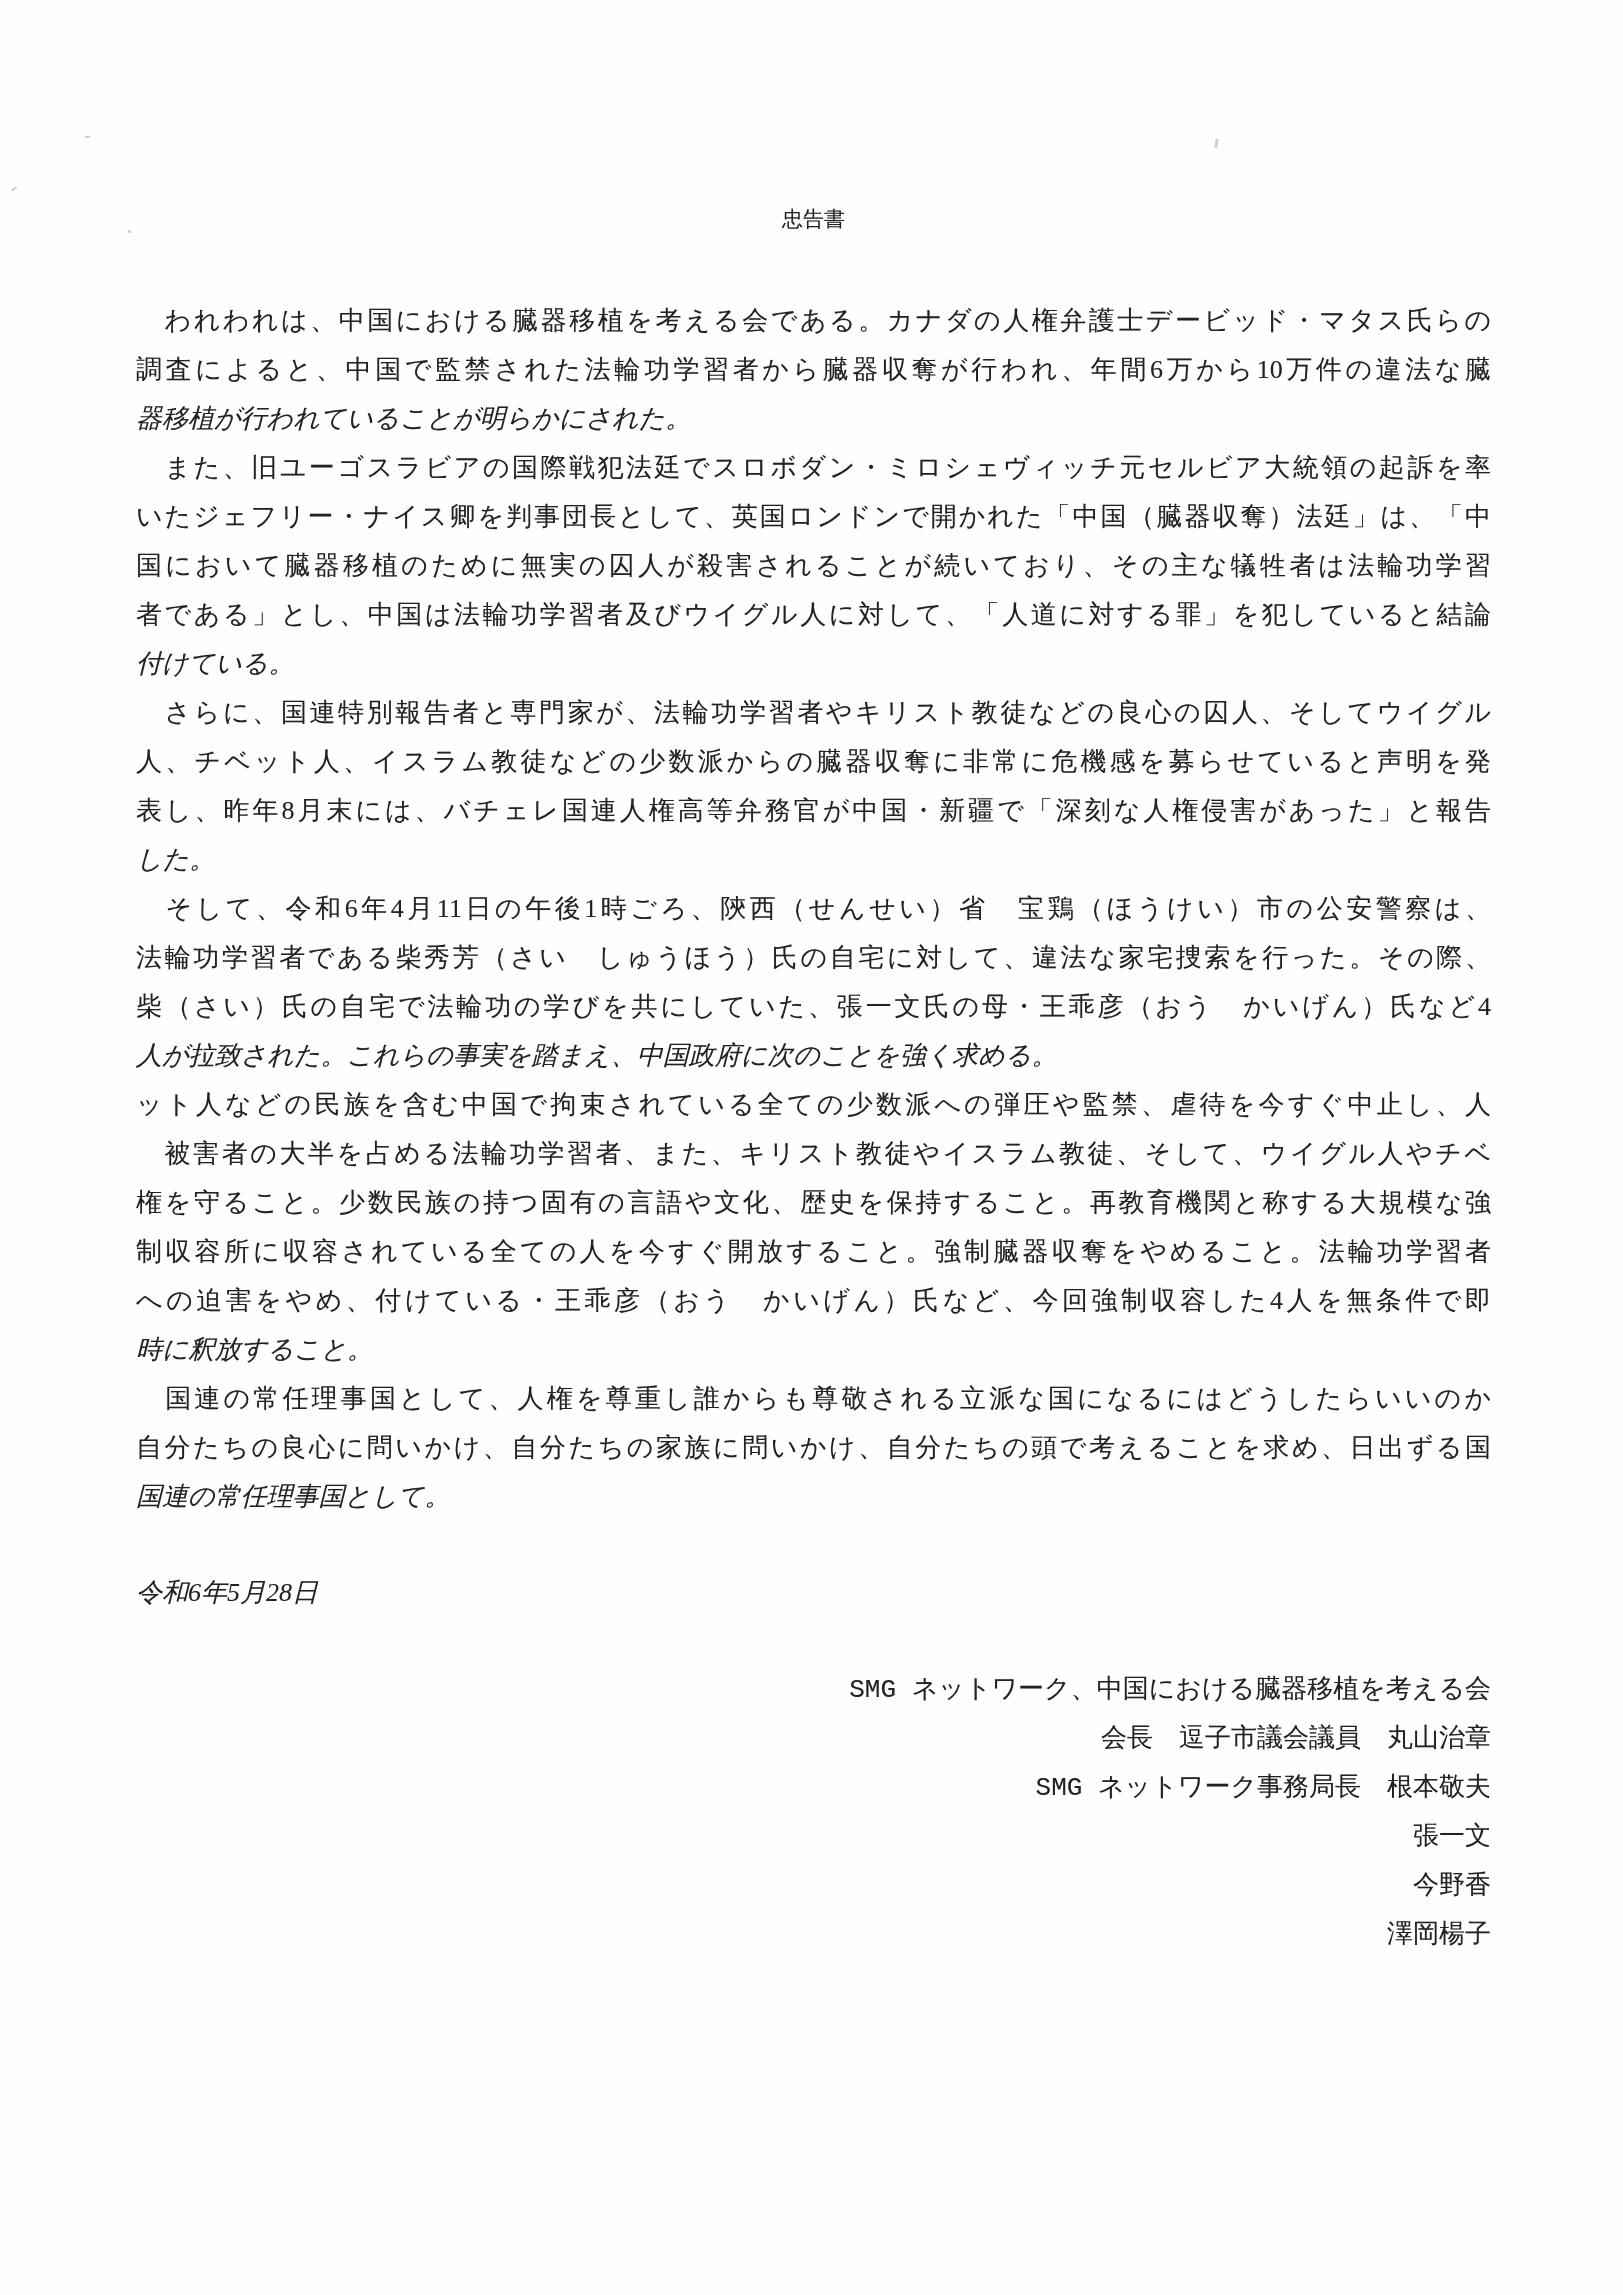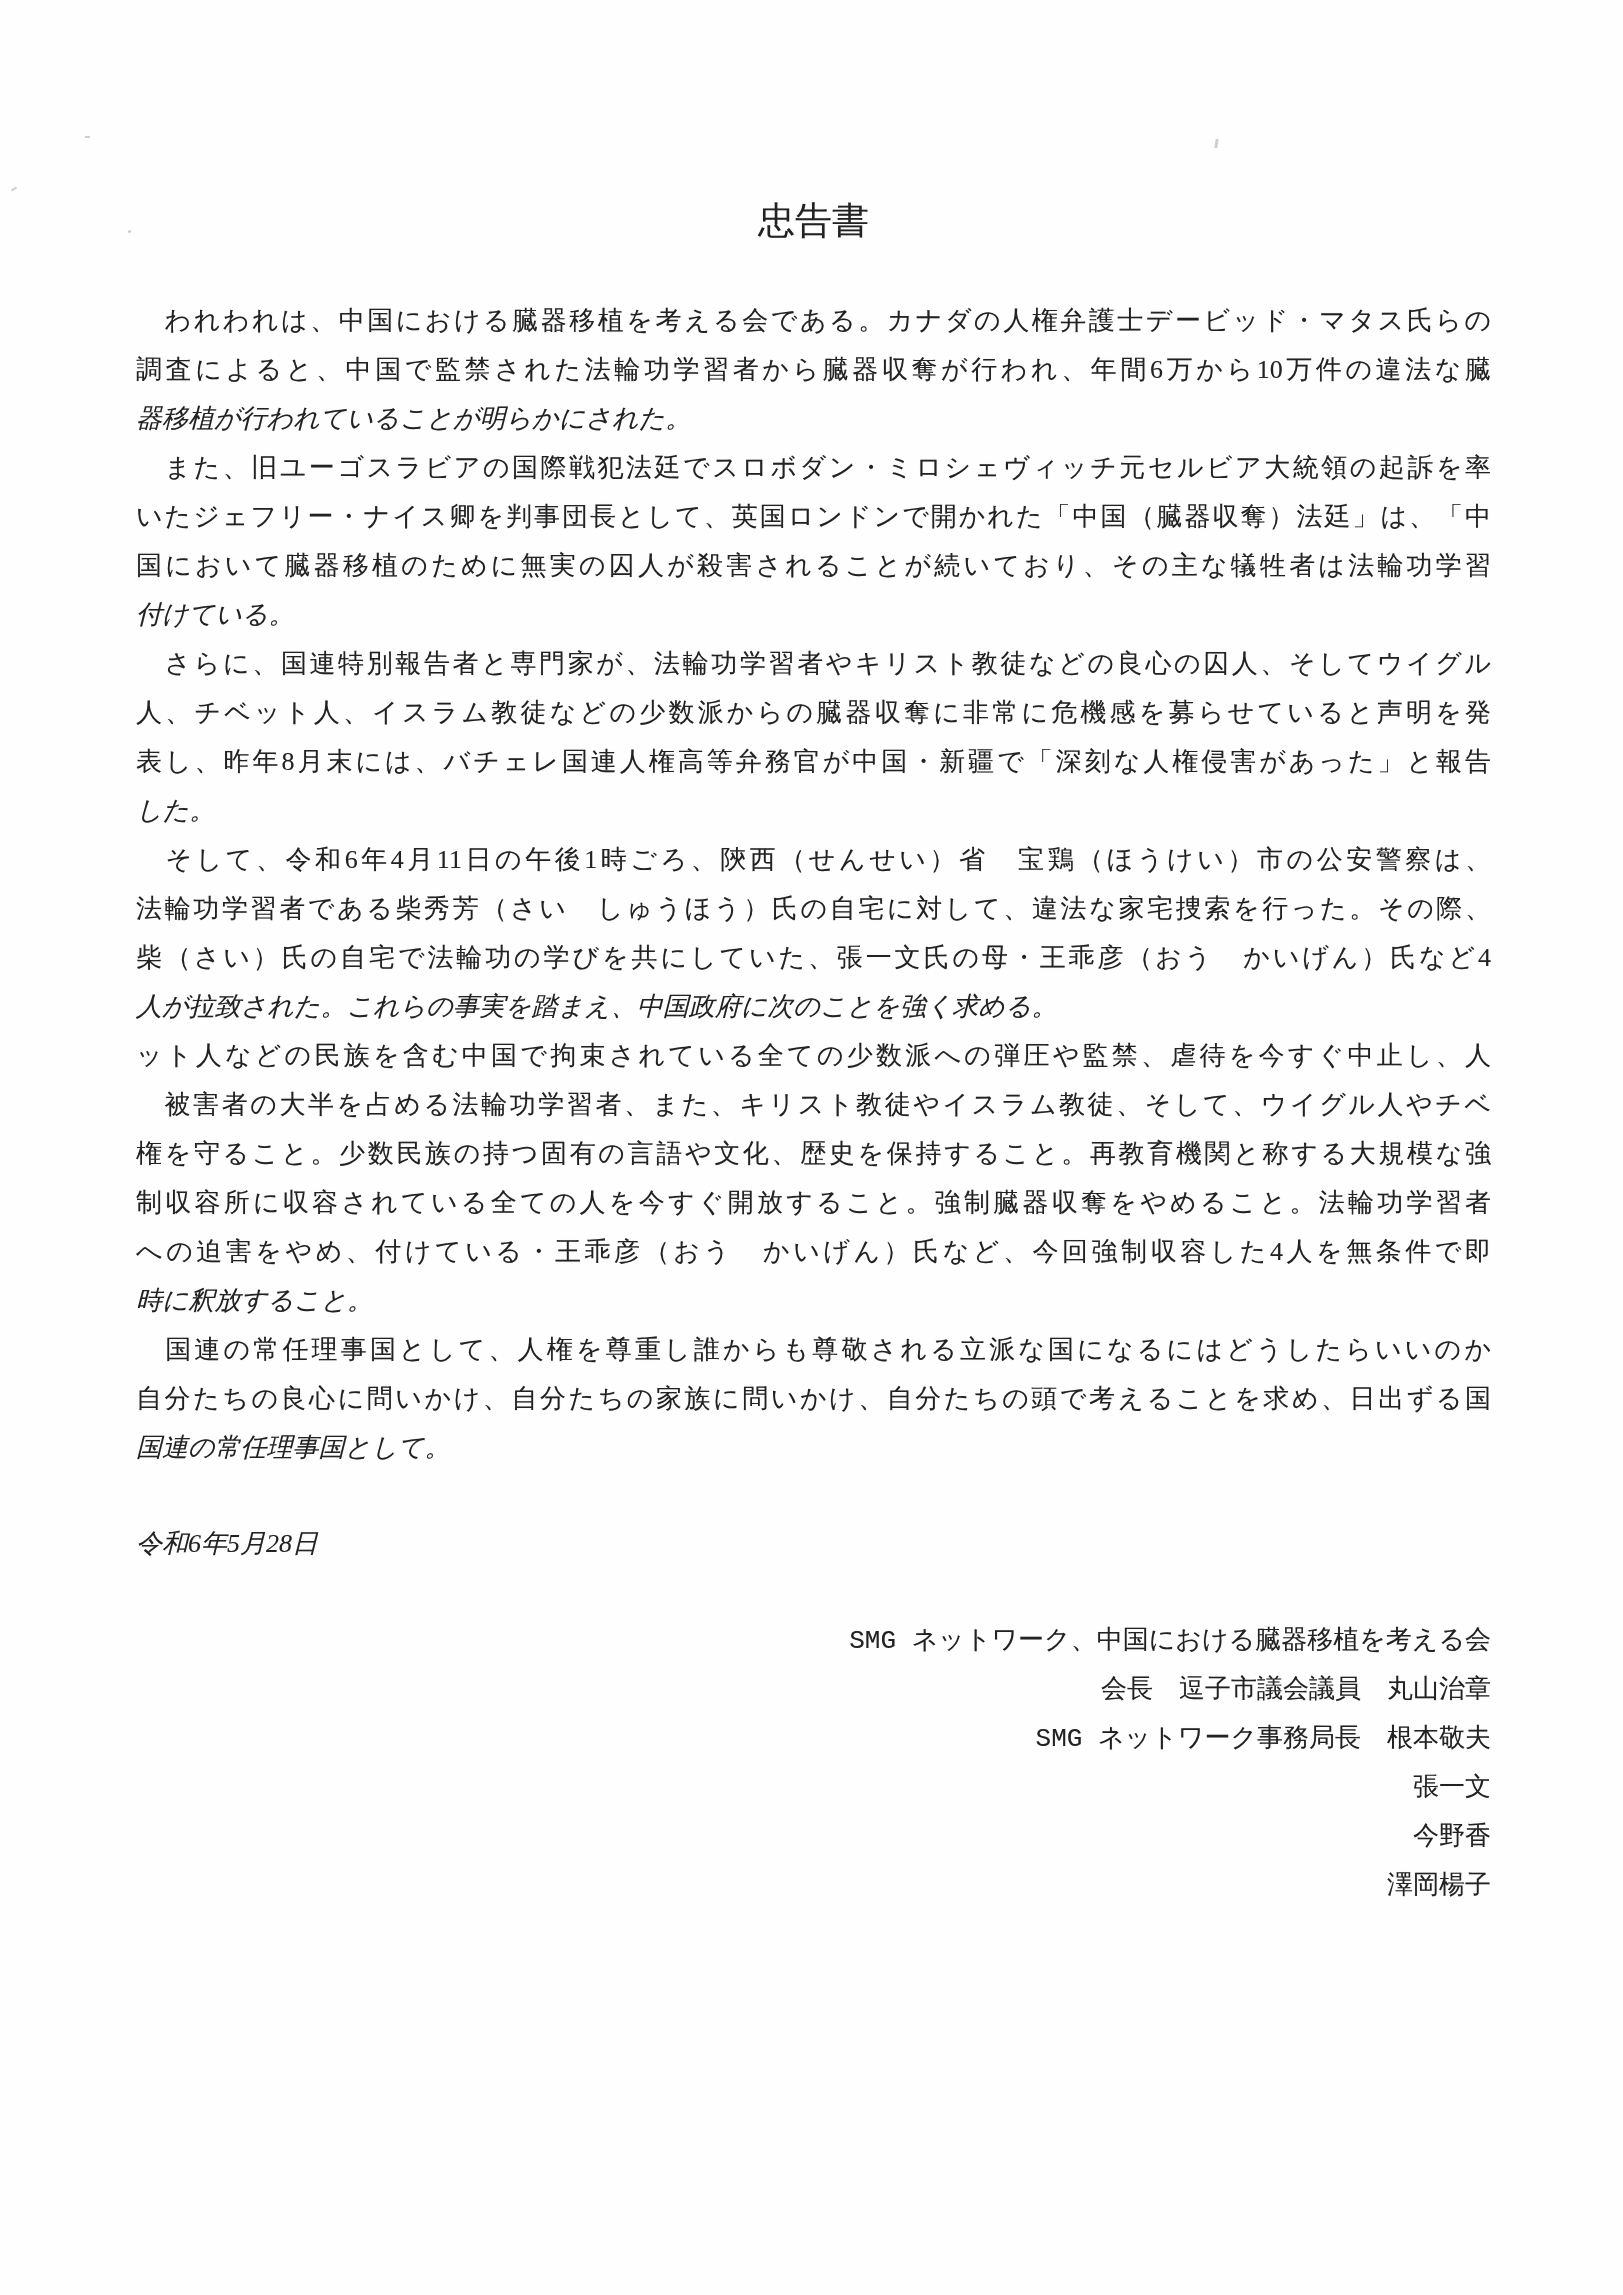--- a/index.html
+++ b/index.html
@@ -13,24 +13,25 @@
   .page {
     position: absolute;
     left: 136px;
     top: 196px;
     width: 1355px;
     font-family: "Liberation Serif", "DejaVu Serif", serif;
     color: #222;
     text-shadow: 0 0 0.7px rgba(40,40,40,0.25);
   }
   .doc-title {
-    font-size: 37px;
+    font-size: 21px;
     line-height: 49px;
     text-align: center;
     margin-bottom: 51px;
+    font-family: Liberation Mono, monospace;
   }
   .bline {
     font-size: 26px;
     line-height: 49px;
     white-space: pre-wrap;
   }
   .fill {
     text-align: justify;
     text-align-last: justify;
   }
@@ -74,20 +75,21 @@
   <div>
     <div class="bline fill">　われわれは、中国における臓器移植を考える会である。カナダの人権弁護士デービッド・マタス氏らの</div>
     <div class="bline fill">調査によると、中国で監禁された法輪功学習者から臓器収奪が行われ、年間6万から10万件の違法な臓</div>
     <div class="bline last">器移植が行われていることが明らかにされた。</div>
   </div>
 
   <div>
     <div class="bline fill">　また、旧ユーゴスラビアの国際戦犯法廷でスロボダン・ミロシェヴィッチ元セルビア大統領の起訴を率</div>
     <div class="bline fill">いたジェフリー・ナイス卿を判事団長として、英国ロンドンで開かれた「中国（臓器収奪）法廷」は、「中</div>
     <div class="bline fill">国において臓器移植のために無実の囚人が殺害されることが続いており、その主な犠牲者は法輪功学習</div>
+    <div class="bline fill">者である」とし、中国は法輪功学習者及びウイグル人に対して、「人道に対する罪」を犯していると結論</div>
     <div class="bline last">付けている。</div>
   </div>
 
   <div>
     <div class="bline fill">　さらに、国連特別報告者と専門家が、法輪功学習者やキリスト教徒などの良心の囚人、そしてウイグル</div>
     <div class="bline fill">人、チベット人、イスラム教徒などの少数派からの臓器収奪に非常に危機感を募らせていると声明を発</div>
     <div class="bline fill">表し、昨年8月末には、バチェレ国連人権高等弁務官が中国・新疆で「深刻な人権侵害があった」と報告</div>
     <div class="bline last">した。</div>
   </div>
 

